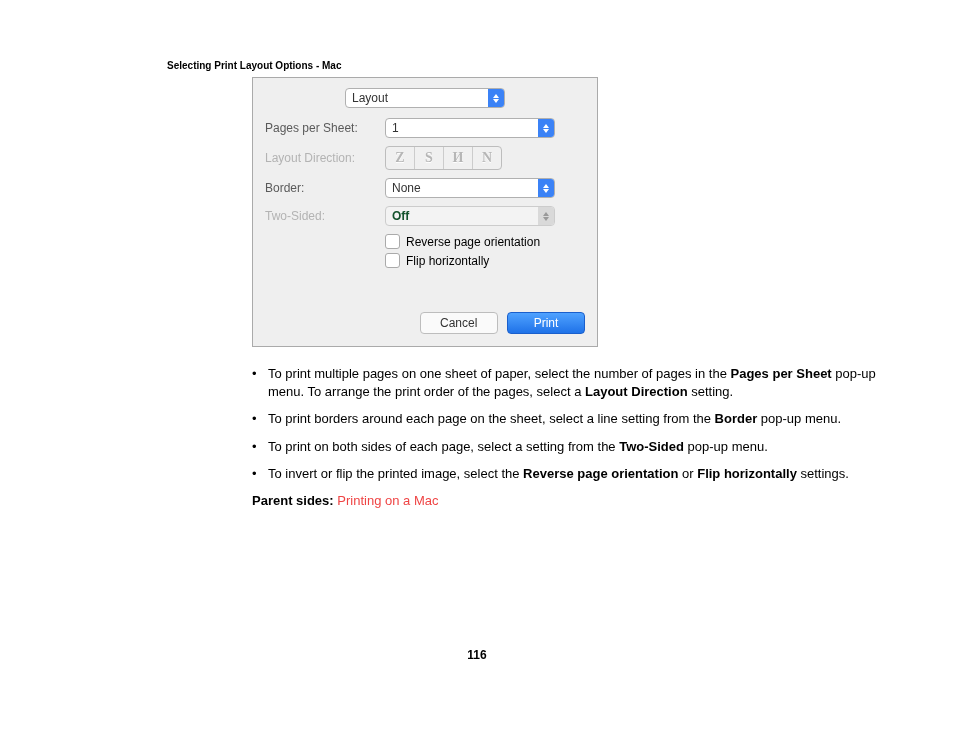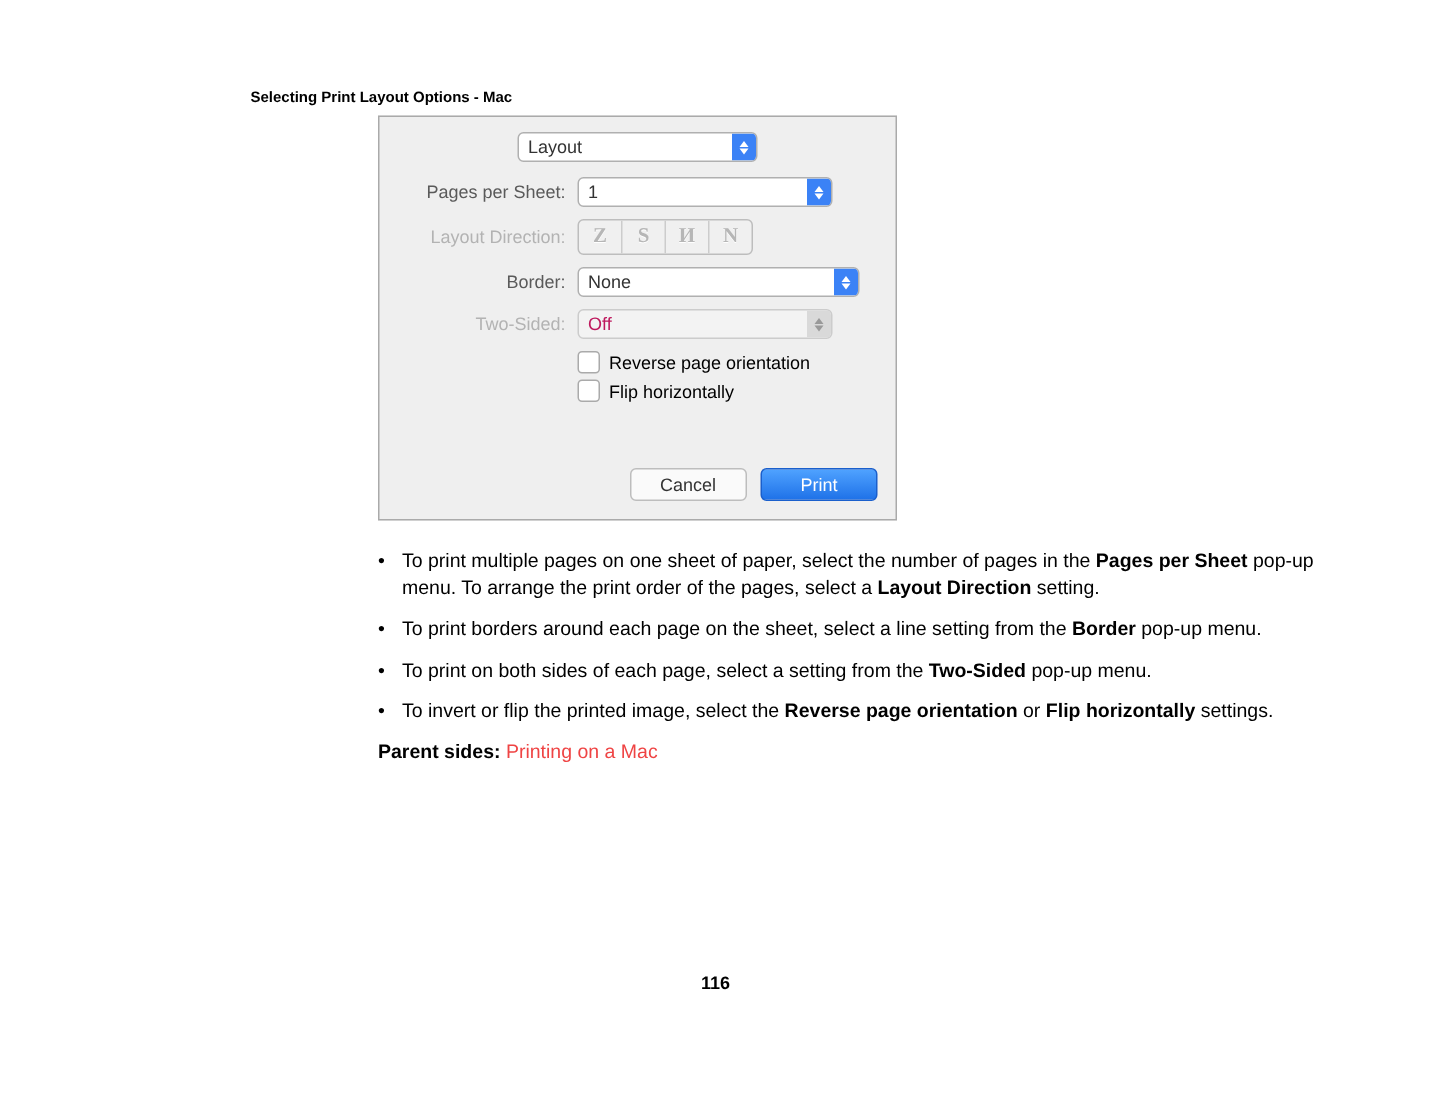--- a/index.html
+++ b/index.html
@@ -62,38 +62,38 @@
   .select .caret {
     width: 16px;
     background: #3b82f6;
     display: flex;
     flex-direction: column;
     align-items: center;
     justify-content: center;
     gap: 1px;
   }
   .select.disabled { background: #f3f3f3; border-color:#ccc; }
-  .select.disabled .val { color: #be185d; }
+  .select.disabled .val { color: #14532d; font-weight: bold; }
   .select.disabled .caret { background:#d9d9d9; }
   .caret .tri-up {
     width: 0; height:0; border-left:3px solid transparent; border-right:3px solid transparent; border-bottom:4px solid #fff;
   }
   .caret .tri-down {
     width: 0; height:0; border-left:3px solid transparent; border-right:3px solid transparent; border-top:4px solid #fff;
   }
   .select.disabled .caret .tri-up { border-bottom-color:#999; }
   .select.disabled .caret .tri-down { border-top-color:#999; }
   .row {
     display: flex;
     align-items: center;
     margin-bottom: 8px;
   }
   .row .lbl {
     width: 112px;
-    text-align: right;
+    text-align: left;
     padding-right: 8px;
     color: #5a5a5a;
   }
   .row .lbl.disabled { color:#b3b3b3; }
   .row .ctl { flex:1; }
   .layoutdir {
     display: inline-flex;
     border: 1px solid #bdbdbd;
     border-radius:4px;
     overflow:hidden;
@@ -222,21 +222,21 @@
           <div class="opt">
               <span class="glyph">N</span>
             </div>
         </div>
       </div>
     </div>
 
     <div class="row">
       <div class="lbl">Border:</div>
       <div class="ctl">
-        <div class="select" style="width:188px;">
+        <div class="select" style="width:170px;">
           <span class="val">None</span>
           <span class="caret">
               <span class="tri-up"></span>
               <span class="tri-down"></span>
             </span>
         </div>
       </div>
     </div>
 
     <div class="row">

